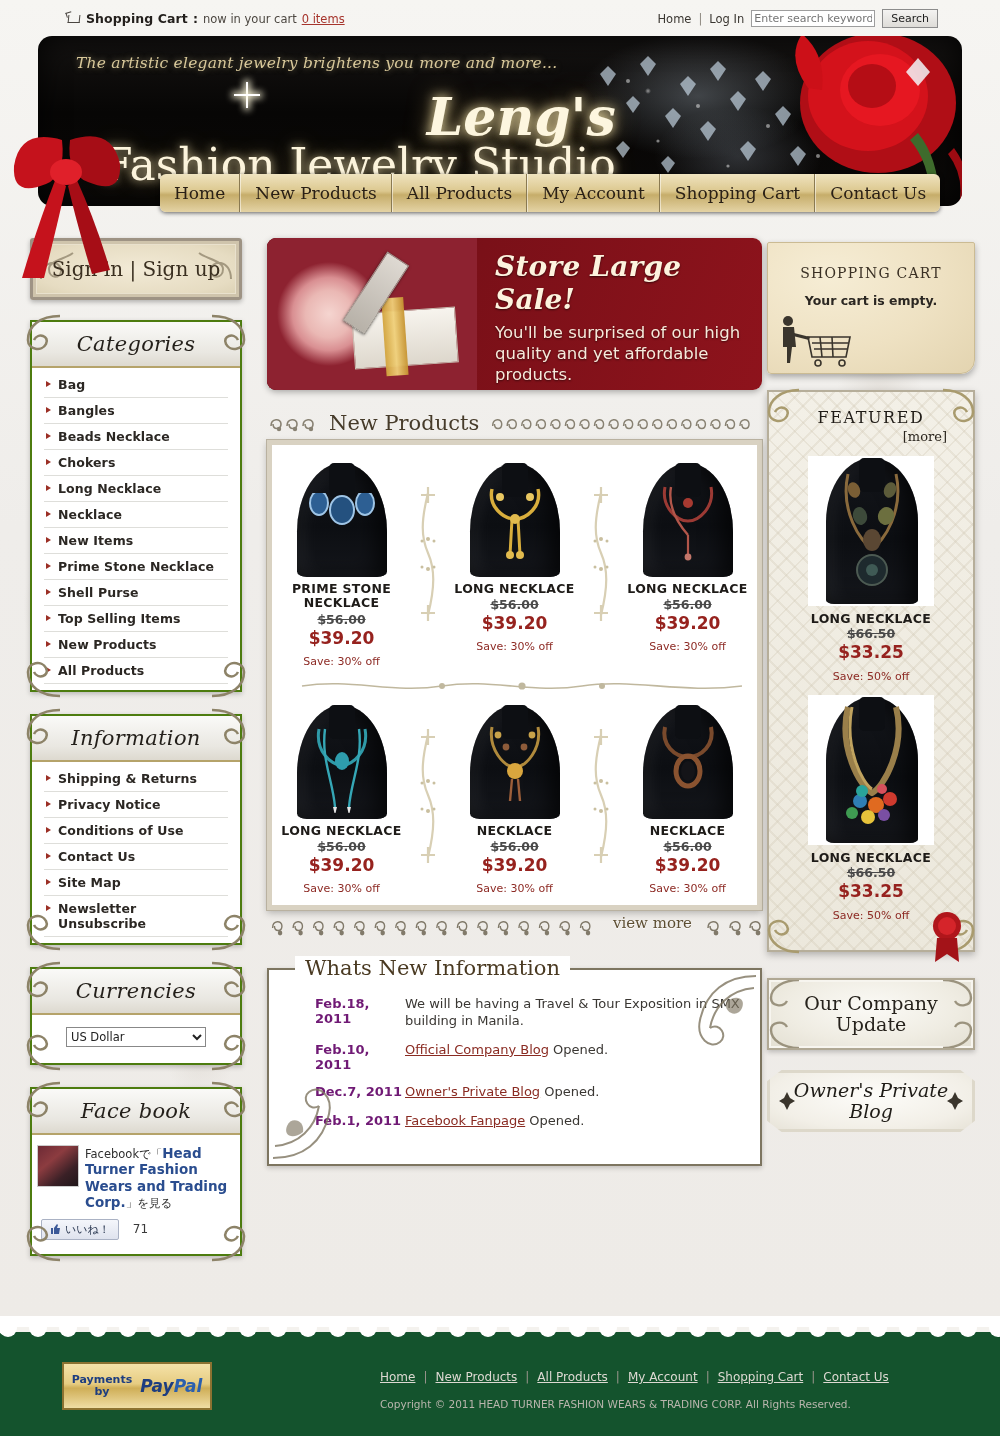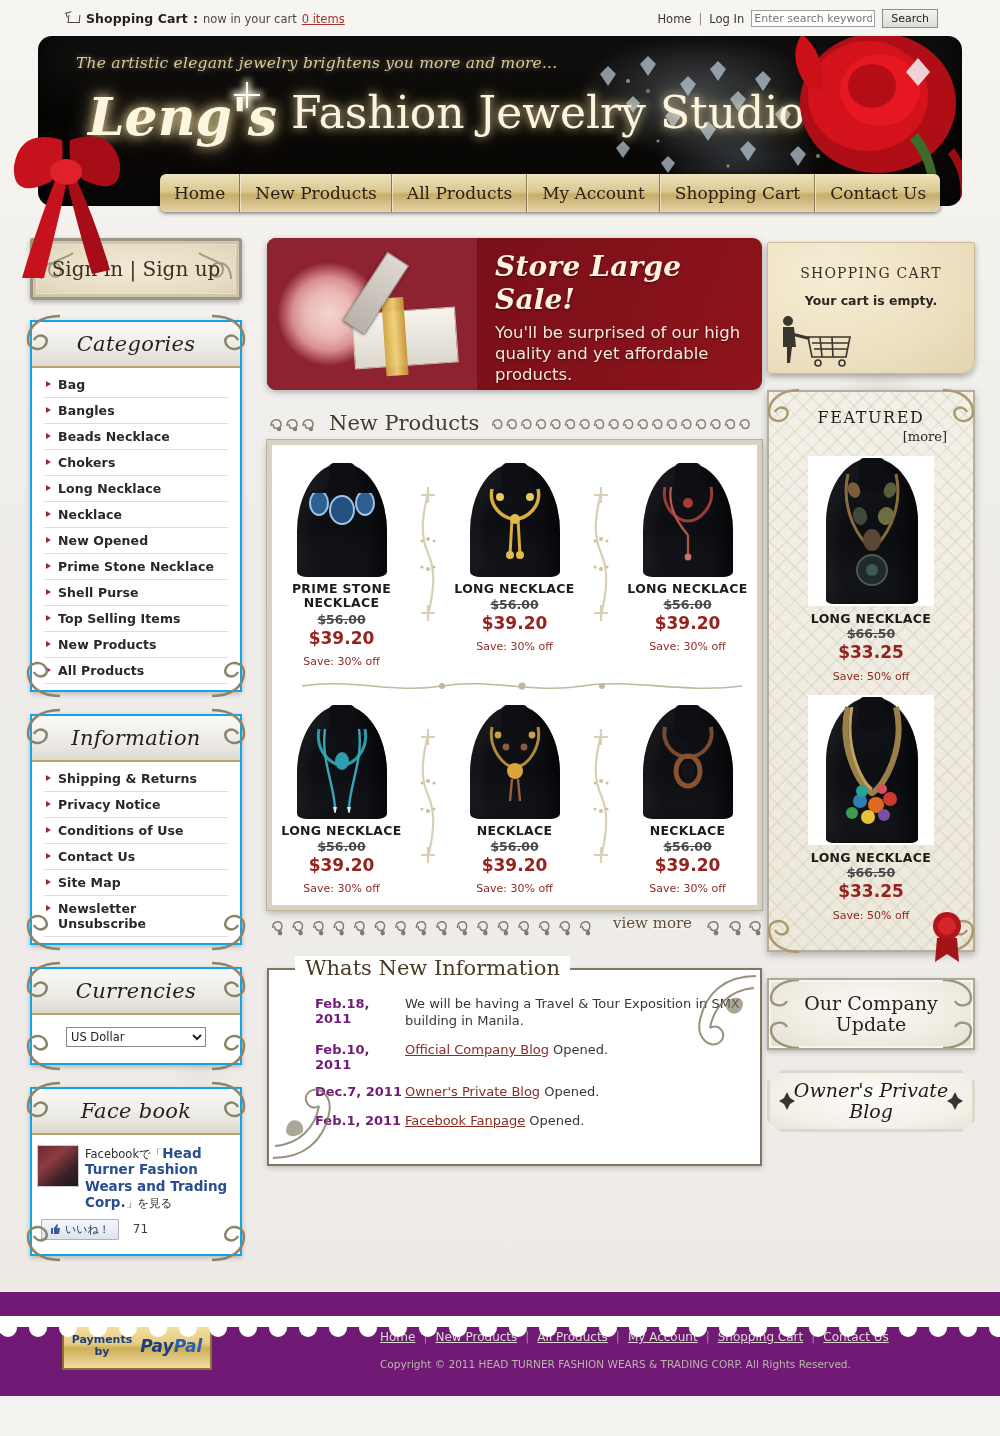--- a/index.html
+++ b/index.html
@@ -84,22 +84,23 @@
   
   .diamonds{ position:absolute; left:540px; top:10px; width:300px; height:150px; opacity:.85;}
   .tagline{
     position:absolute; left:38px; top:18px;
     font-family:"DejaVu Serif", serif; font-style:italic;
     font-size:15.5px; color:#d8c89a;
     text-shadow:0 0 6px rgba(216,200,150,.55);
     letter-spacing:.2px;
   }
   .logo-row{
-    position:absolute; left:50px; top:55px; display:flex; align-items:flex-start;
+    position:absolute; left:50px; top:55px; display:flex; align-items:flex-end;
     white-space:nowrap;
+    flex-direction:column;
   }
   .logo-leng{
     font-family:"DejaVu Serif", serif; font-style:italic; font-weight:bold;
     font-size:52px; color:#fdf6df;
     text-shadow:0 0 12px rgba(255,238,180,.95), 0 0 24px rgba(255,220,130,.5);
     line-height:1;
   }
   .logo-rest{
     font-family:"DejaVu Serif", serif; font-size:44px; color:#fcf4dc;
     margin-left:14px; line-height:1;
@@ -143,21 +144,21 @@
 
   
   .cols{ display:flex; padding:0 30px; gap:0; align-items:flex-start; }
   .col-left{ width:212px; flex:0 0 212px; padding-top:12px; }
   .col-mid{ width:525px; flex:0 0 525px; padding:12px 5px 0 25px; }
   .col-right{ width:208px; flex:0 0 208px; padding-top:0px; }
 
   
   .obox{ position:relative; margin-bottom:22px; }
   .obox-frame{
-    border:2px solid #0ea5e9;
+    border:2px solid #4d7c0f;
     background:#fff;
     box-shadow:0 2px 5px rgba(0,0,0,.22), inset 0 0 0 2px #efece4;
     position:relative;
   }
   .obox-title{
     height:46px; position:relative;
     background:linear-gradient(180deg,#fafaf8 0%, #e9e7e1 70%, #ddd9cf 100%);
     border-bottom:2px solid #b5a36a;
     display:flex; align-items:center; justify-content:center;
   }
@@ -428,22 +429,22 @@
     font-family:"DejaVu Serif", serif; font-style:italic; font-size:19px;
     color:#1f1c17; line-height:1.1; text-align:center;
   }
   .fleur{ position:absolute; width:18px;height:22px; top:50%; margin-top:-11px;}
 
   
   .lace{
     position:absolute; left:0; top:1316px; width:1000px; height:24px; z-index:3;
   }
   .footer{
-    position:absolute; left:0; top:1292px; width:1000px; height:104px;
-    background:#701a75; z-index:1;
+    position:absolute; left:0; top:1332px; width:1000px; height:104px;
+    background:#14532d; z-index:1;
   }
   .foot-inner{ position:relative; width:100%; height:100%;}
   .paypal{
     position:absolute; left:62px; top:30px; width:150px;height:48px;
     background:linear-gradient(180deg,#f5e2a8 0%, #e6cc82 45%, #cfae57 55%, #efdda4 100%);
     border:2px solid #8c7231; display:flex;align-items:center;justify-content:center;gap:8px;
     cursor:pointer;
   }
   .pp-a{ font-size:11px; font-weight:bold; color:#1d3d80; line-height:1.05; text-align:center;}
   .pp-b{ font-size:17px; font-weight:bold; font-style:italic; color:#1d3d80;}
@@ -576,21 +577,21 @@
             <span>Categories</span>
           </div>
           <div class="olist">
             <ul>
               <li>Bag</li>
               <li>Bangles</li>
               <li>Beads Necklace</li>
               <li>Chokers</li>
               <li>Long Necklace</li>
               <li>Necklace</li>
-              <li>New Opened</li>
+              <li>New Items</li>
               <li>Prime Stone Necklace</li>
               <li>Shell Purse</li>
               <li>Top Selling Items</li>
               <li>New Products</li>
               <li>All Products</li>
             </ul>
           </div>
         </div>
         <svg class="corner c-tl" viewBox="0 0 44 44">
             <path d="M38 6 C18 6 6 16 6 30 C6 40 20 42 24 34 C28 26 16 22 12 30" stroke="#8d8368" stroke-width="2.6" fill="none"></path>

